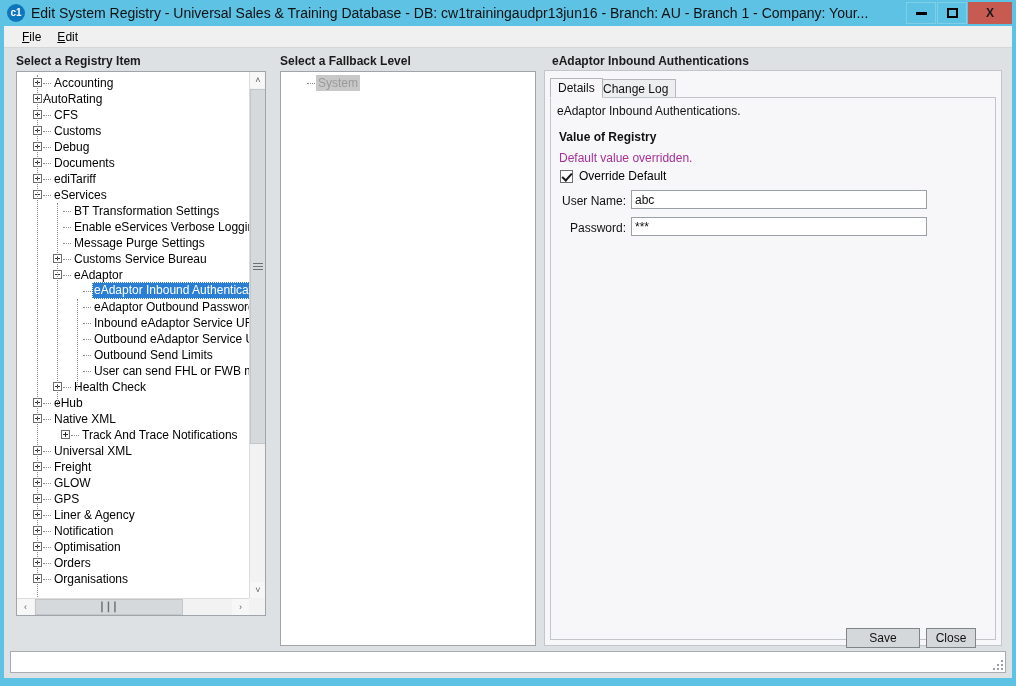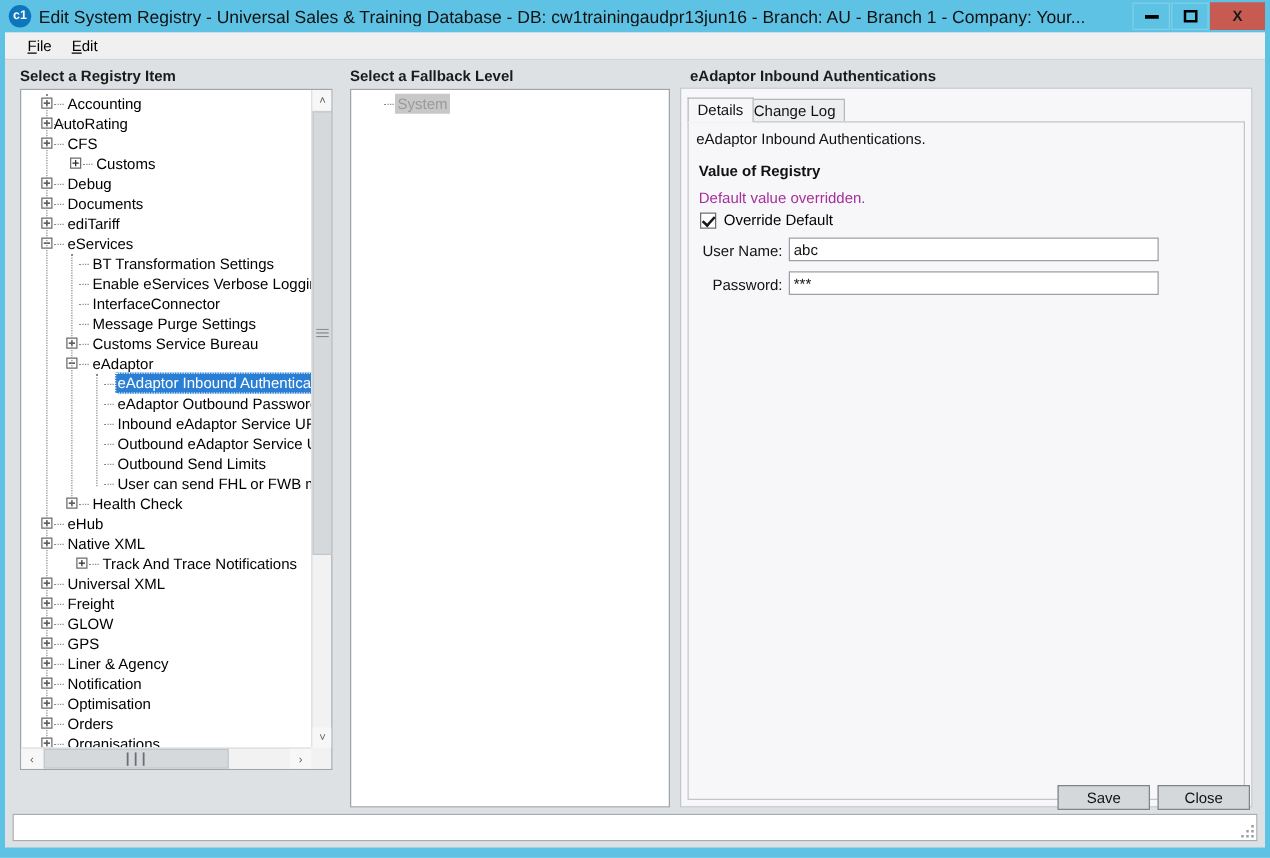--- a/index.html
+++ b/index.html
@@ -415,28 +415,27 @@
     </div>
 
     <div class="panel-head" style="left:12px; top:28px;">Select a Registry Item</div>
 
     <div class="treebox" id="registry-tree" style="left:12px; top:45px; width:250px; height:545px;">
       <div class="tree-scrollarea">
         <div class="tree-inner" id="registry-tree-inner">
             <div class="tnode" style="top: 0px;"><span class="dotline" style="left: 26px; width: 8px;"></span><span class="plus expandable" style="left: 16px;"></span><span class="lbl" style="margin-left: 35px;">Accounting</span></div>
             <div class="tnode" style="top: 0px;"><span class="dotline" style="left: 26px; width: 8px;"></span><span class="plus expandable" style="left: 16px;"></span><span class="lbl" style="margin-left: 24px;">AutoRating</span></div>
             <div class="tnode" style="top: 0px;"><span class="dotline" style="left: 26px; width: 8px;"></span><span class="plus expandable" style="left: 16px;"></span><span class="lbl" style="margin-left: 35px;">CFS</span></div>
-            <div class="tnode" style="top: 0px; margin-left: 23px;"><span class="dotline" style="left: 26px; width: 8px;"></span><span class="plus expandable" style="left: 16px;"></span><span class="lbl" style="margin-left: 35px;">Customs</span></div>
+            <div class="tnode" style="top: 0px;"><span class="dotline" style="left: 26px; width: 8px;"></span><span class="plus expandable" style="left: 16px;"></span><span class="lbl" style="margin-left: 35px;">Customs</span></div>
             <div class="tnode" style="top: 0px;"><span class="dotline" style="left: 26px; width: 8px;"></span><span class="plus expandable" style="left: 16px;"></span><span class="lbl" style="margin-left: 35px;">Debug</span></div>
             <div class="tnode" style="top: 0px;"><span class="dotline" style="left: 26px; width: 8px;"></span><span class="plus expandable" style="left: 16px;"></span><span class="lbl" style="margin-left: 35px;">Documents</span></div>
             <div class="tnode" style="top: 0px;"><span class="dotline" style="left: 26px; width: 8px;"></span><span class="plus expandable" style="left: 16px;"></span><span class="lbl" style="margin-left: 35px;">ediTariff</span></div>
             <div class="tnode" style="top: 0px;"><span class="dotline" style="left: 26px; width: 8px;"></span><span class="plus" style="left: 16px;"></span><span class="lbl" style="margin-left: 35px;">eServices</span></div>
             <div class="tnode" style="top: 0px;"><span class="dotline" style="left: 46px; width: 8px;"></span><span class="lbl" style="margin-left: 55px;">BT Transformation Settings</span></div>
             <div class="tnode" style="top: 0px;"><span class="dotline" style="left: 46px; width: 8px;"></span><span class="lbl" style="margin-left: 55px;">Enable eServices Verbose Logging</span></div>
-            <div class="tnode" style="top: 0px;"><span class="dotline" style="left: 46px; width: 8px;"></span><span class="lbl" style="margin-left: 55px;">InterfaceConnector</span></div>
             <div class="tnode" style="top: 0px;"><span class="dotline" style="left: 46px; width: 8px;"></span><span class="lbl" style="margin-left: 55px; text-align: right;">Message Purge Settings</span></div>
             <div class="tnode" style="top: 0px;"><span class="dotline" style="left: 46px; width: 8px;"></span><span class="plus expandable" style="left: 36px;"></span><span class="lbl" style="margin-left: 55px;">Customs Service Bureau</span></div>
             <div class="tnode" style="top: 0px;"><span class="dotline" style="left: 46px; width: 8px;"></span><span class="plus" style="left: 36px;"></span><span class="lbl" style="margin-left: 55px;">eAdaptor</span></div>
             <div class="tnode sel" style="top: 0px;"><span class="dotline" style="left: 66px; width: 8px;"></span><span class="lbl" style="margin-left: 75px;">eAdaptor Inbound Authentications</span></div>
             <div class="tnode" style="top: 0px;"><span class="dotline" style="left: 66px; width: 8px;"></span><span class="lbl" style="margin-left: 75px;">eAdaptor Outbound Password</span></div>
             <div class="tnode" style="top: 0px;"><span class="dotline" style="left: 66px; width: 8px;"></span><span class="lbl" style="margin-left: 75px;">Inbound eAdaptor Service URL</span></div>
             <div class="tnode" style="top: 0px;"><span class="dotline" style="left: 66px; width: 8px;"></span><span class="lbl" style="margin-left: 75px;">Outbound eAdaptor Service URL</span></div>
             <div class="tnode" style="top: 0px;"><span class="dotline" style="left: 66px; width: 8px;"></span><span class="lbl" style="margin-left: 75px;">Outbound Send Limits</span></div>
             <div class="tnode" style="top: 0px;"><span class="dotline" style="left: 66px; width: 8px;"></span><span class="lbl" style="margin-left: 75px;">User can send FHL or FWB message</span></div>
             <div class="tnode" style="top: 0px;"><span class="dotline" style="left: 46px; width: 8px;"></span><span class="plus expandable" style="left: 36px;"></span><span class="lbl" style="margin-left: 55px;">Health Check</span></div>
@@ -506,21 +505,21 @@
       </div>
 
       <div class="fieldlabel" style="left:5px; top:96px; width:70px;">User Name:</div>
       <input class="textfield" type="text" style="left: 80px; top: 92px; width: 296px; height: 19px;" value="abc">
 
       <div class="fieldlabel" style="left:5px; top:123px; width:70px;">Password:</div>
       <input class="textfield" type="text" style="left: 80px; top: 119px; width: 296px; height: 19px;" value="***">
     </div>
 
     <div class="btn" style="left:842px; top:602px; width:74px;">Save</div>
-    <div class="btn" style="left:922px; top:602px; width:74px;">Close</div>
+    <div class="btn" style="left:922px; top:602px; width:50px;">Close</div>
 
     <div class="statusbar">
       <span style="position:absolute;left:5px;top:3px;font-size:12px;"></span>
       <span class="grip-corner">
         <i style="right:0;bottom:0;"></i>
         <i style="right:4px;bottom:0;"></i>
         <i style="right:8px;bottom:0;"></i>
         <i style="right:0;bottom:4px;"></i>
         <i style="right:4px;bottom:4px;"></i>
         <i style="right:0;bottom:8px;"></i>

